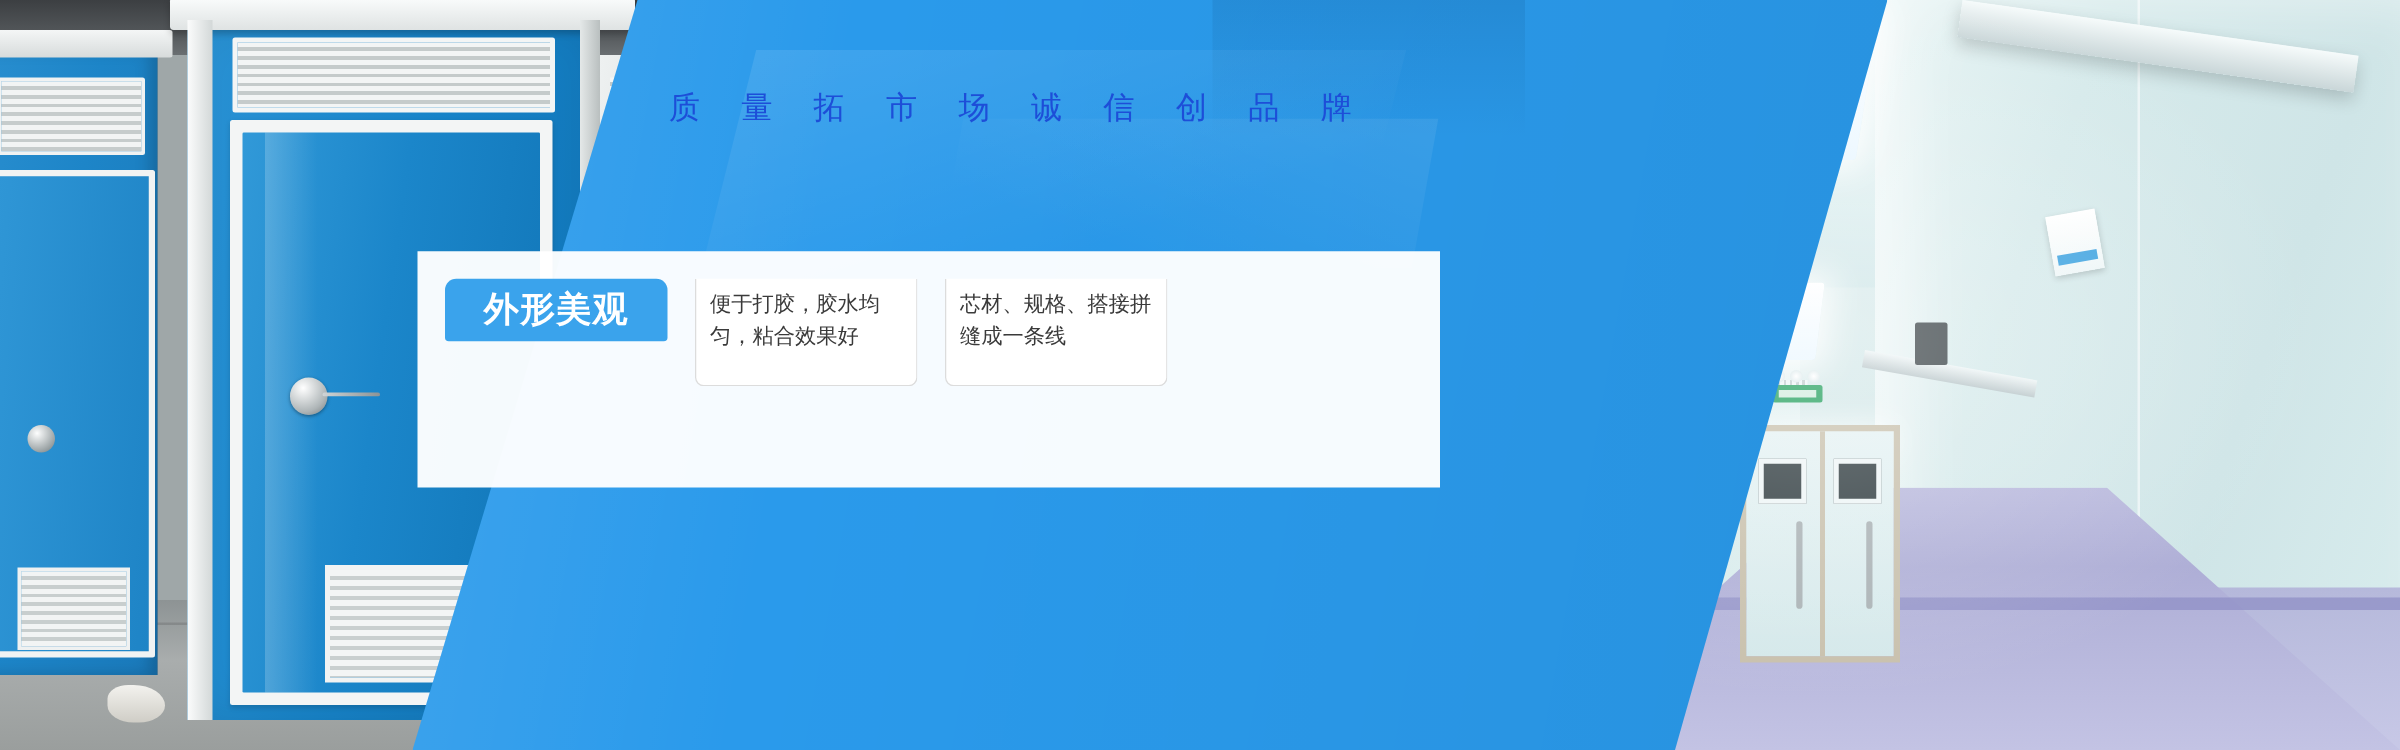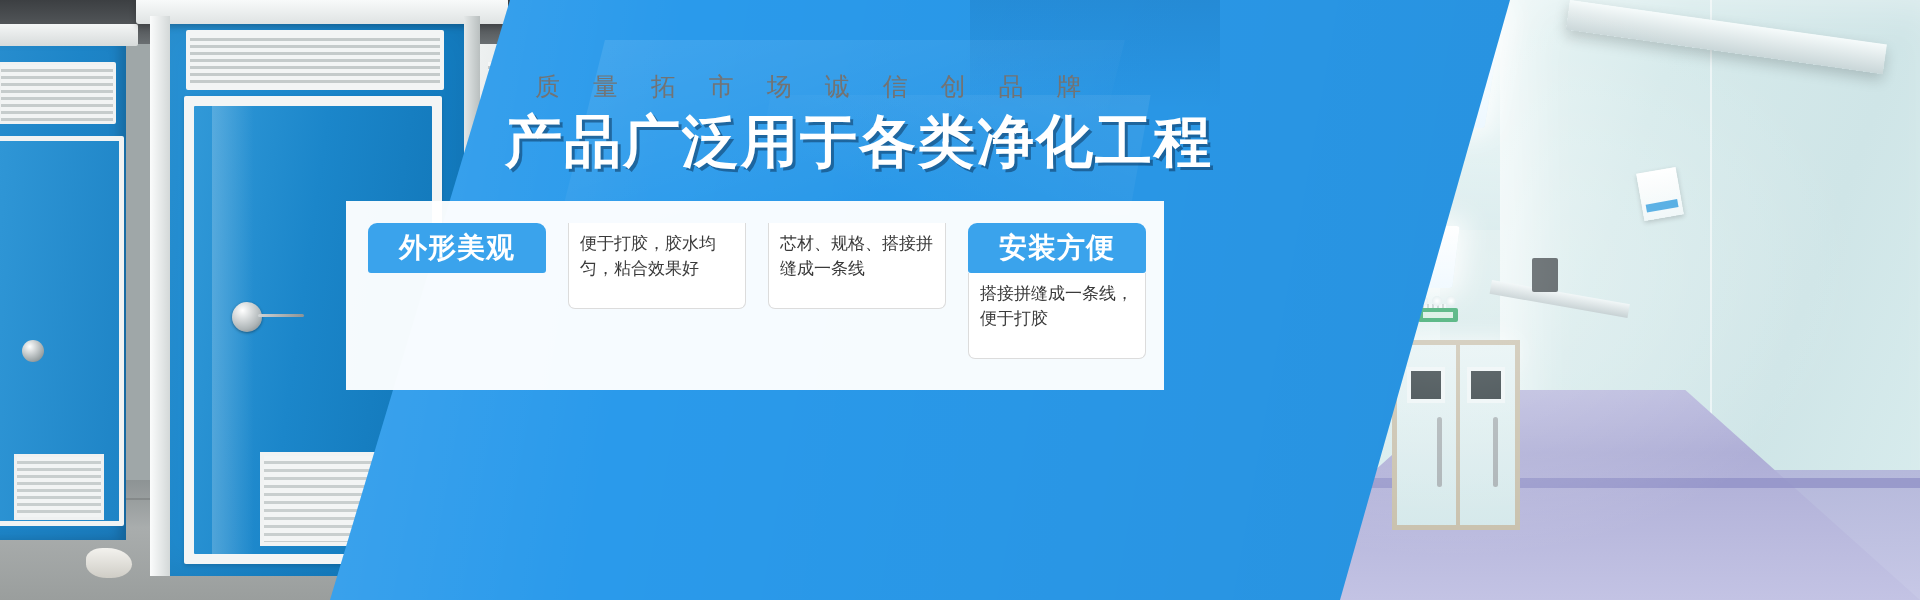--- a/index.html
+++ b/index.html
@@ -167,32 +167,32 @@
   .bp-ghost2{position:absolute;left:430px;top:95px;width:380px;height:120px;
     background:linear-gradient(200deg,rgba(255,255,255,.08),rgba(255,255,255,0) 75%);
     transform:skewX(-10deg);}
   .bp-dark{position:absolute;left:640px;top:0;width:250px;height:110px;
     background:linear-gradient(180deg,rgba(0,40,80,.10),rgba(0,40,80,0));}
 
   
   .tagline{
     position:absolute;left:535px;top:74px;width:560px;
     font-size:25px;line-height:1;letter-spacing:13px;
-    color:#737373;white-space:nowrap;font-weight:400;
+    color:#1d4ed8;white-space:nowrap;font-weight:400;
   }
   .headline{
     position:absolute;left:505px;top:112px;
     font-size:57px;line-height:1.05;letter-spacing:2px;
     color:#ffffff;font-weight:bold;white-space:nowrap;
     text-shadow:3px 3px 0 rgba(12,56,96,.55);
   }
 
   
   .cards-panel{
-    position:absolute;left:346px;top:201px;width:818px;height:189px;
+    position:absolute;left:334px;top:201px;width:818px;height:189px;
     background:rgba(255,255,255,.96);
   }
   .cards-row{
     position:absolute;left:22px;top:22px;
     display:flex;gap:22px;
   }
   .card{width:178px;}
   .card-head{
     height:50px;border-radius:9px 9px 3px 3px;
     background:#3aa3ec;
@@ -292,38 +292,33 @@
 
   <div class="blue-panel">
     <div class="bp-dark"></div>
     <div class="bp-ghost"></div>
     <div class="bp-ghost2"></div>
     <div class="bp-shade"></div>
   </div>
 
   <div class="tagline">质 量 拓 市 场     诚 信 创 品 牌</div>
 
-  <div class="headline">产品广泛用于各类净化工程</div>
 
   <div class="cards-panel">
     <div class="cards-row">
 
       <div class="card">
         <div class="card-head">外形美观</div>
       </div>
 
       <div class="card">
         <div class="card-body">便于打胶，胶水均匀，粘合效果好</div>
       </div>
 
       <div class="card">
         <div class="card-body">芯材、规格、搭接拼缝成一条线</div>
       </div>
 
-      <div class="card">
-        <div class="card-head">安装方便</div>
-        <div class="card-body">搭接拼缝成一条线，便于打胶</div>
-      </div>
 
     </div>
   </div>
 
 </div>
 
 </body></html>

